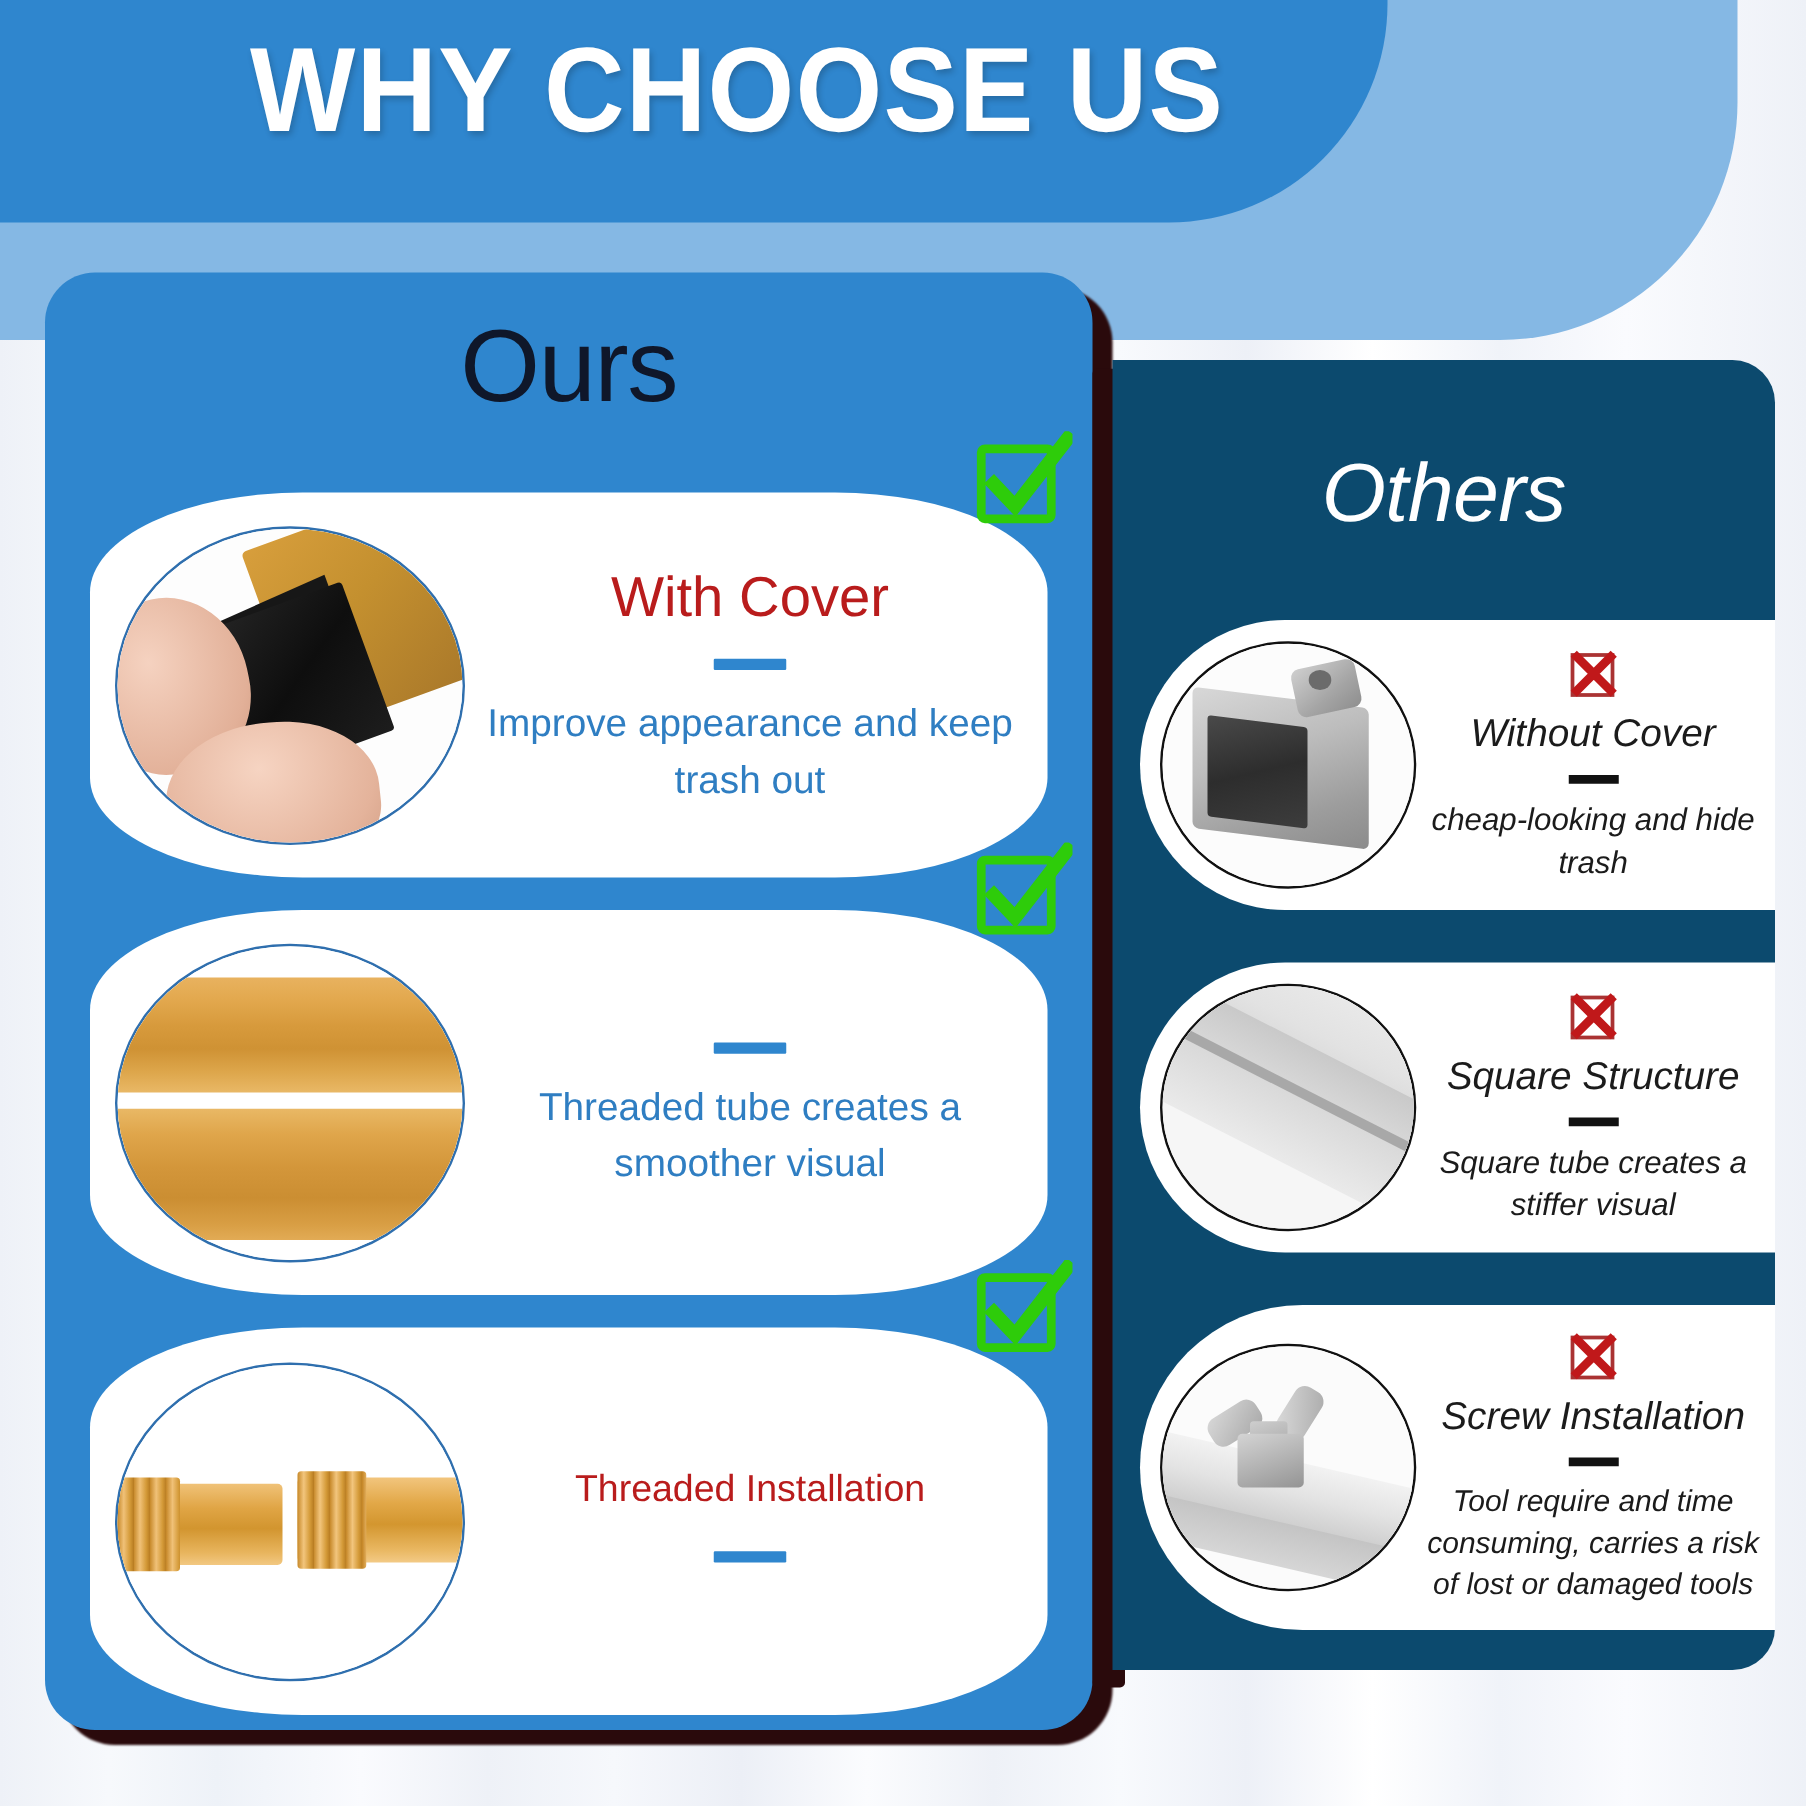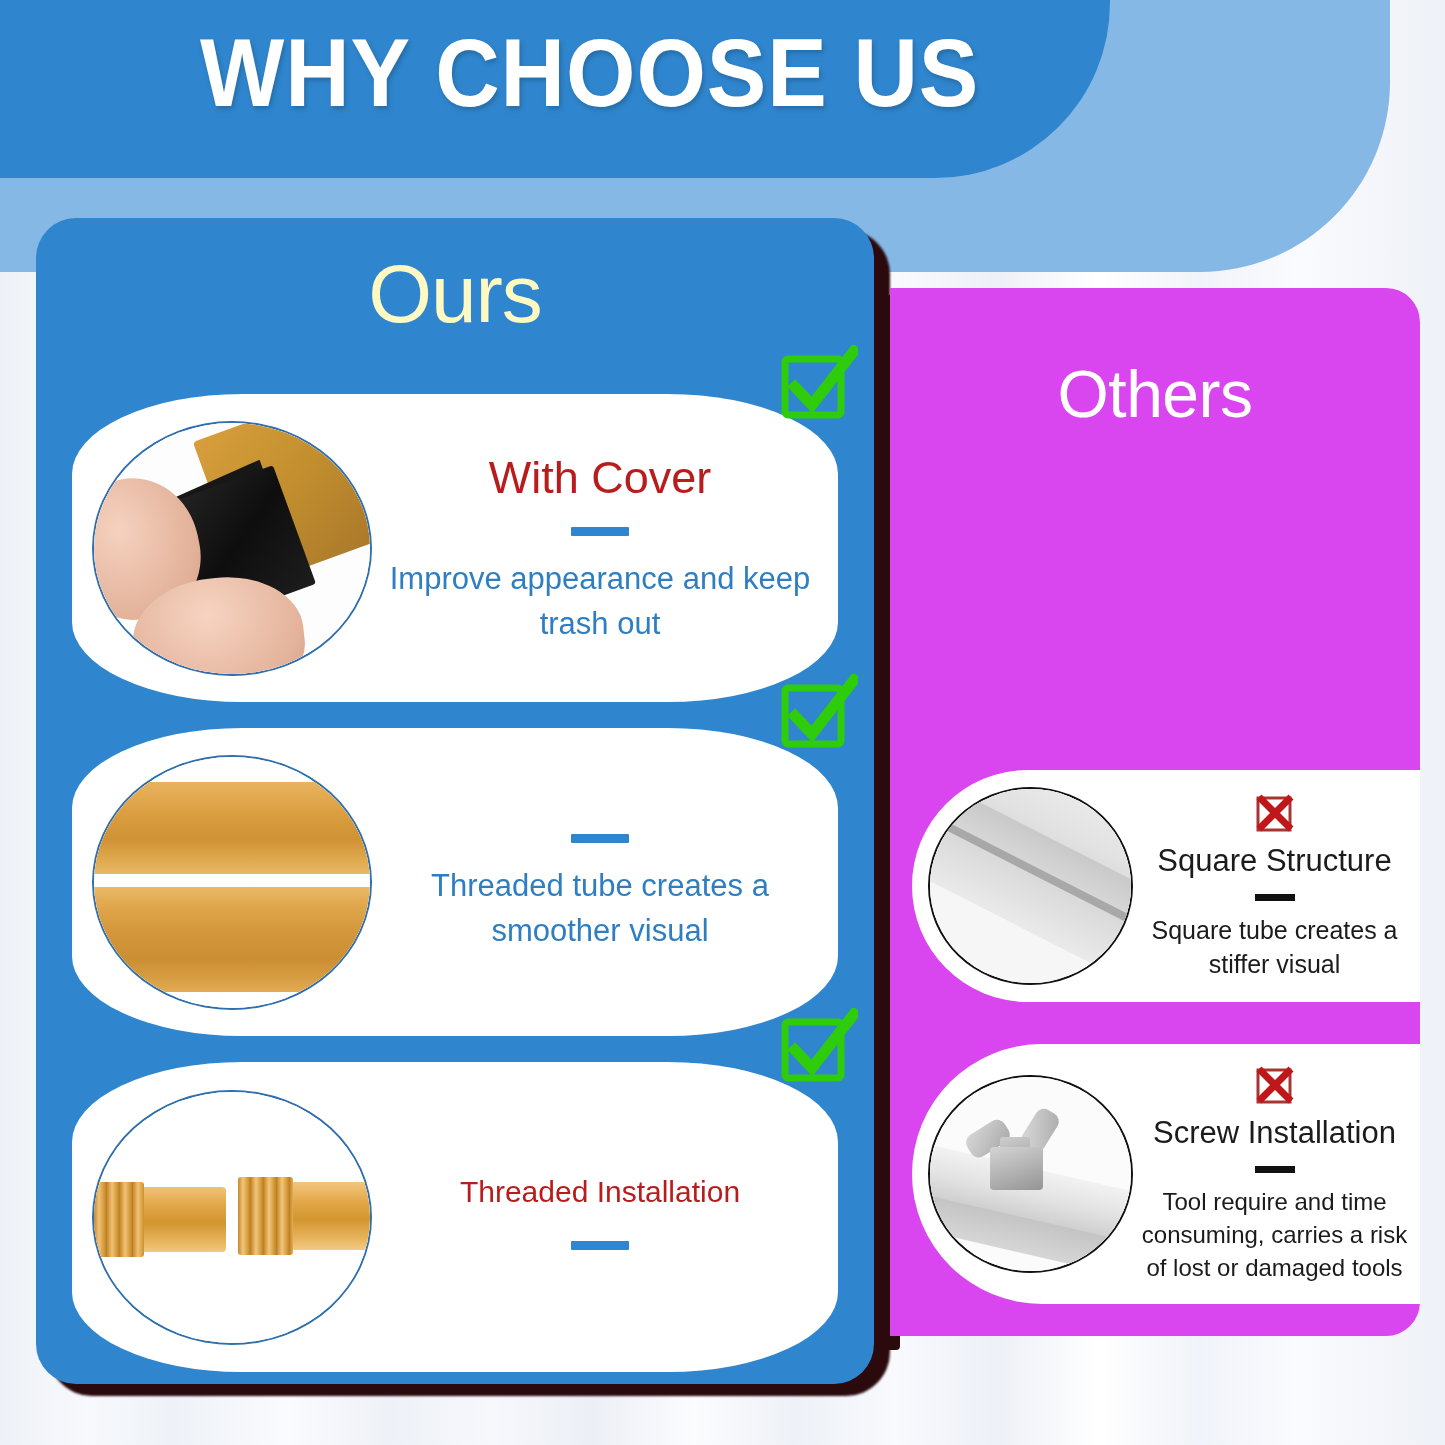--- a/index.html
+++ b/index.html
@@ -87,21 +87,21 @@
     background: #2f86ce;
     border-radius: 40px;
     overflow: visible;
   }
   .ours-title {
     position: absolute;
     left: 0;
     top: 30px;
     width: 838px;
     text-align: center;
-    color: #fef9c3;
+    color: #0f172a;
     font-size: 82px;
     font-weight: 400;
     letter-spacing: -1px;
     line-height: 92px;
   }
 
   .ours-card {
     position: absolute;
     left: 36px;
     width: 766px;
@@ -172,23 +172,24 @@
     height: 1055px;
     background: #2a0a0c;
     border-radius: 4px;
   }
   .others-panel {
     position: absolute;
     left: 890px;
     top: 288px;
     width: 530px;
     height: 1048px;
-    background: #d946ef;
+    background: #0c4a6e;
     border-top-right-radius: 34px;
     border-bottom-right-radius: 34px;
+    font-style: italic;
   }
   .others-title {
     position: absolute;
     left: 0;
     top: 68px;
     width: 530px;
     text-align: center;
     color: #ffffff;
     font-size: 66px;
     font-weight: 400;
@@ -523,20 +524,38 @@
   </svg>
   <svg class="check-icon k3" viewBox="0 0 80 80">
     <rect x="7" y="14" width="56" height="56" rx="3" fill="none" stroke="#2ecc0a" stroke-width="7"></rect>
     <path d="M17 42 L34 60 L76 6" fill="none" stroke="#2ecc0a" stroke-width="11" stroke-linecap="square" stroke-linejoin="miter"></path>
   </svg>
 
   <div class="others-shadow"></div>
   <div class="others-panel">
     <div class="others-title">Others</div>
 
+    <div class="others-card o1">
+      <div class="others-photo">
+        <div class="ph p4-bg"></div>
+        <div class="p4-body"></div>
+        <div class="p4-hole"></div>
+        <div class="p4-tab"></div>
+        <div class="p4-tabhole"></div>
+      </div>
+      <div class="others-text">
+        <svg class="x-icon" viewBox="0 0 44 44">
+          <rect x="5" y="6" width="32" height="32" fill="none" stroke="#a33" stroke-width="3"></rect>
+          <path d="M6 5 L38 37 M38 5 L6 37" stroke="#c0181a" stroke-width="7" stroke-linecap="butt"></path>
+        </svg>
+        <div class="others-feature-title">Without Cover</div>
+        <div class="others-divider"></div>
+        <div class="others-desc">cheap-looking and hide trash</div>
+      </div>
+    </div>
 
     <div class="others-card o3">
       <div class="others-photo">
         <div class="ph p6-bg"></div>
         <div class="p6-bar"></div>
         <div class="p6-bar2"></div>
         <div class="p6-wing1"></div>
         <div class="p6-wing2"></div>
         <div class="p6-stem"></div>
         <div class="p6-nut"></div>

